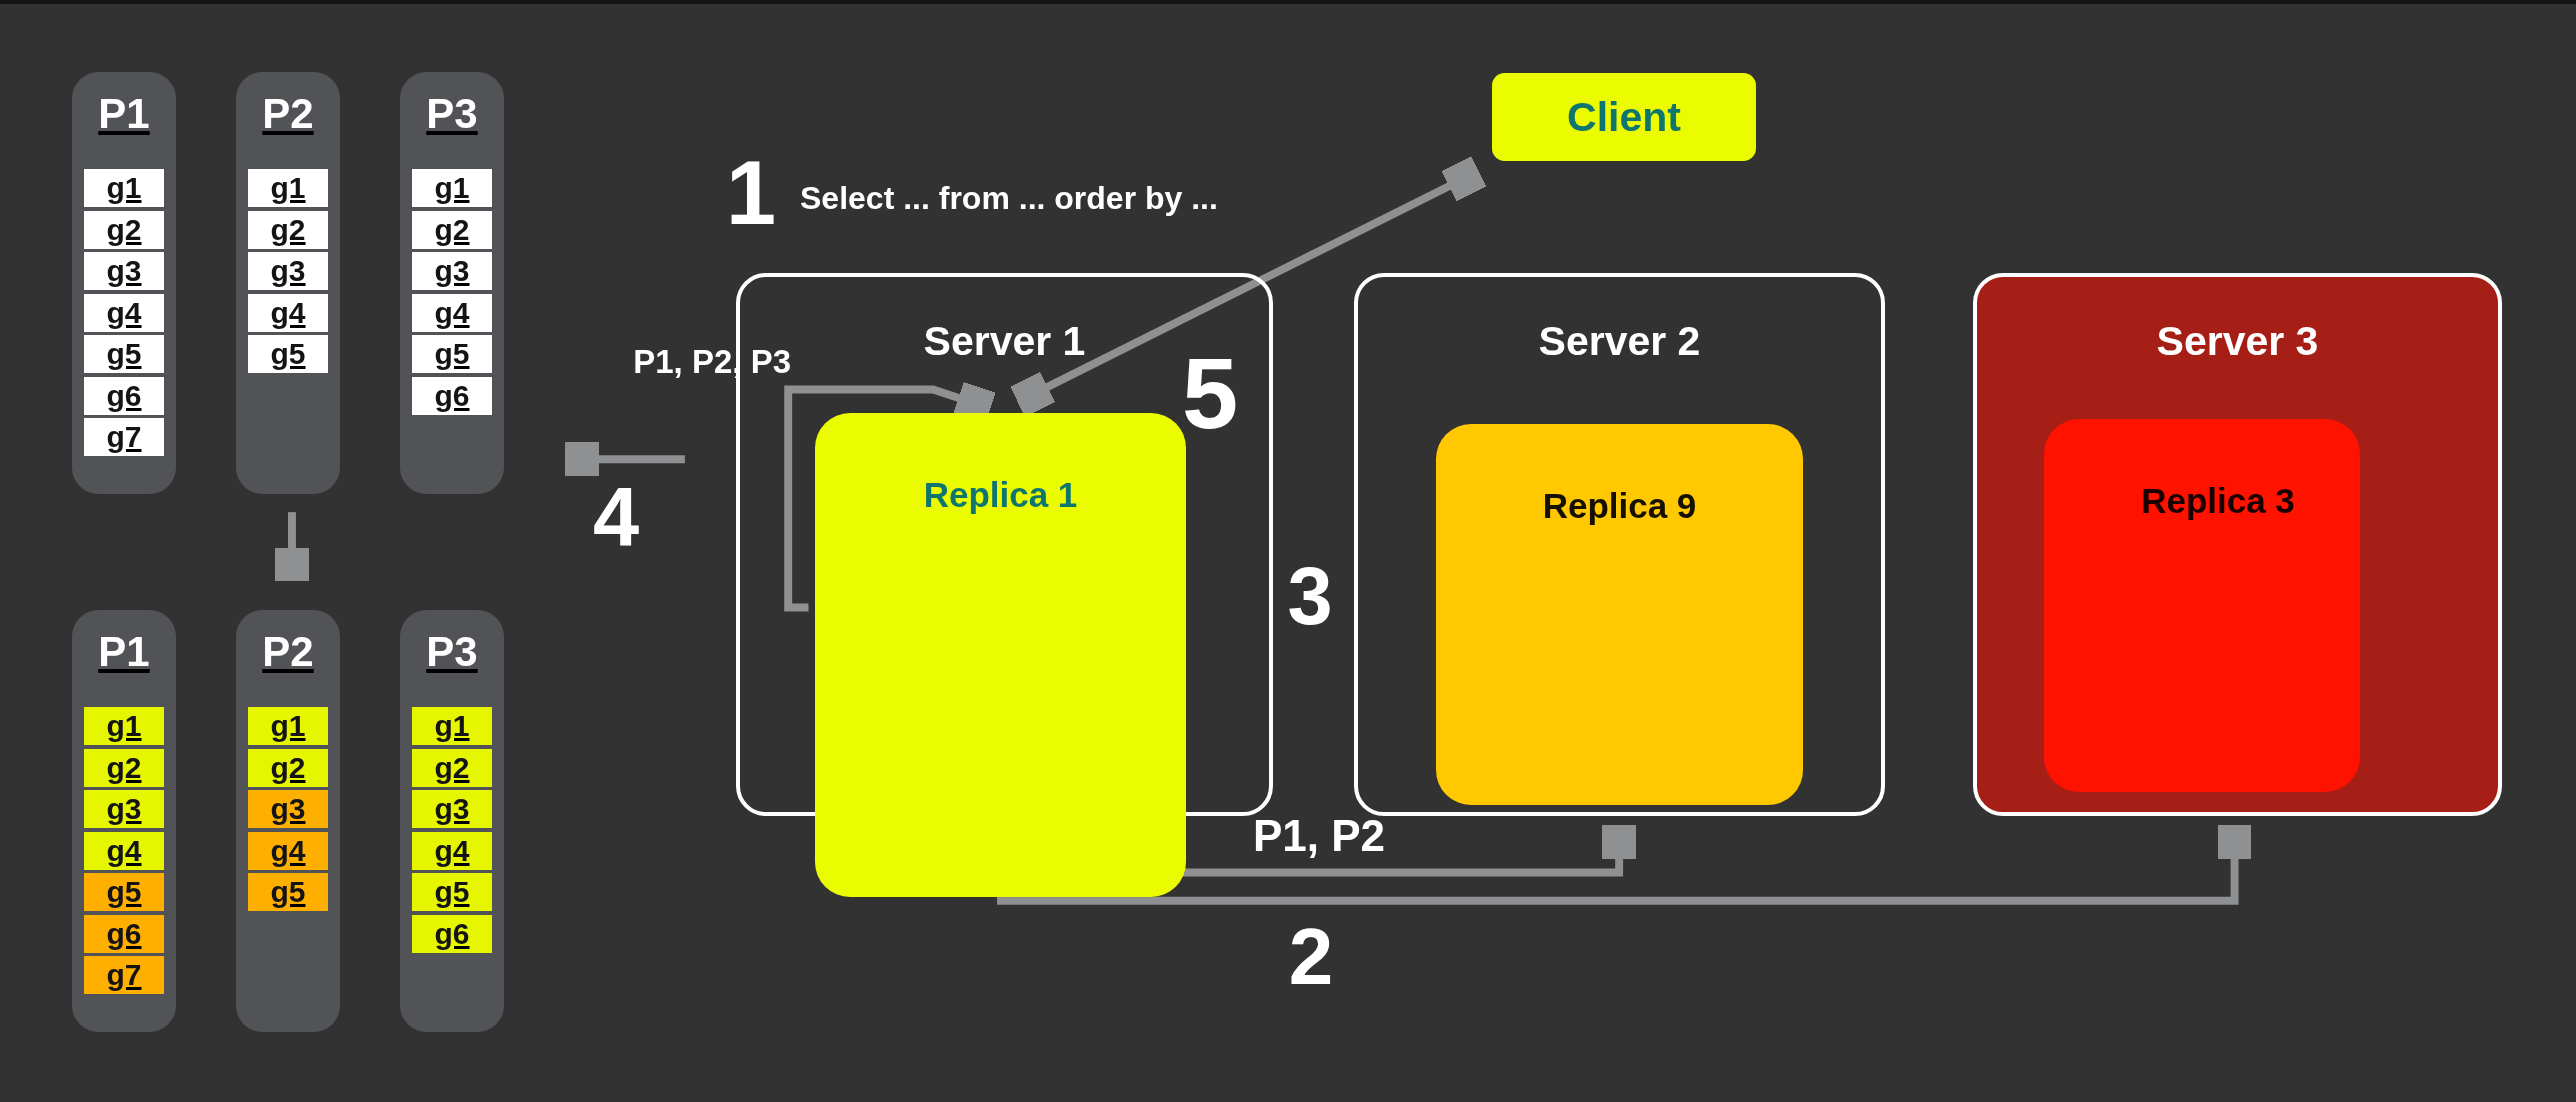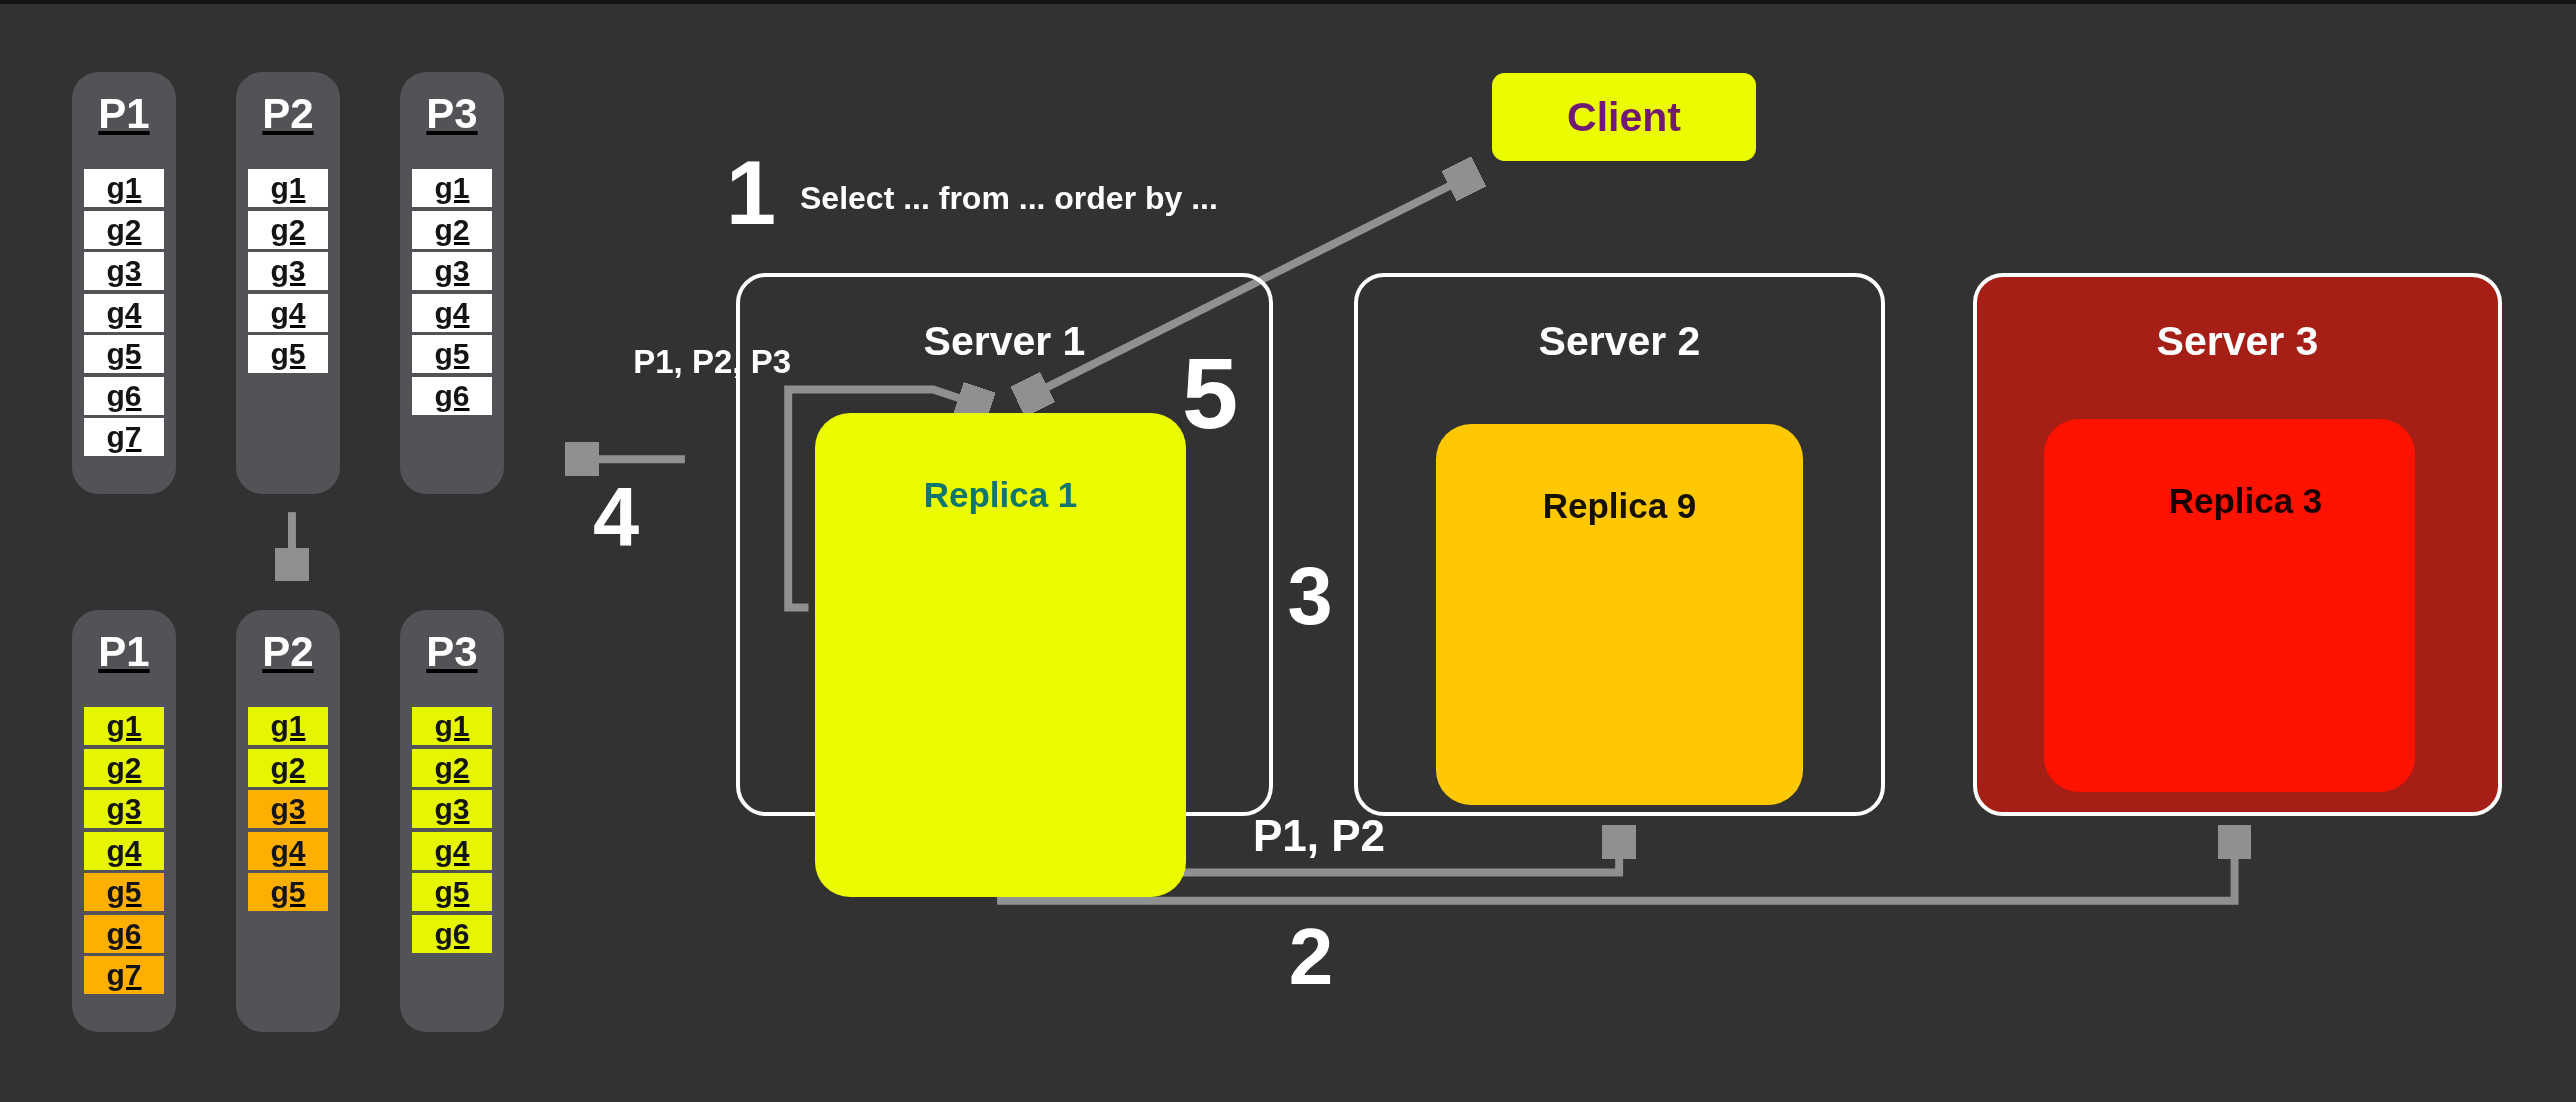--- a/index.html
+++ b/index.html
@@ -20,34 +20,34 @@
   #group-unsorted{left:72px;top:72px;}
   #group-sorted{left:72px;top:610px;}
   .pcol{width:104px;height:422px;background:var(--colbg);border-radius:26.5px;
         display:flex;flex-direction:column;align-items:center;box-sizing:border-box;padding-top:21px;}
   .pcol-label{color:var(--white);font-size:42px;font-weight:700;line-height:42px;margin-bottom:34px;}
   .pcell{width:80px;height:38px;margin-bottom:3.5px;background:var(--cellwhite);color:var(--ink);
          font-size:30px;font-weight:700;display:flex;align-items:center;justify-content:center;flex:0 0 auto;}
 
   .client{position:absolute;left:1492px;top:73px;width:264px;height:88px;border-radius:12.4px;
           background:var(--yellow);display:flex;align-items:center;justify-content:center;
-          color:#701a75;font-size:41px;font-weight:700;}
+          color:#0f766e;font-size:41px;font-weight:700;}
 
   .server{position:absolute;top:273px;height:543px;border:4.4px solid #fff;border-radius:30px;box-sizing:border-box;}
   #server1{left:736px;width:537px;}
   #server2{left:1354px;width:531px;}
   #server3{left:1973px;width:529px;background:var(--darkred);}
   .server-title{position:absolute;top:44px;left:0;width:100%;text-align:center;
                 color:var(--white);font-size:41px;font-weight:700;line-height:41px;}
 
   .replica{position:absolute;border-radius:35px;text-align:center;color:#140000;
            font-size:35px;font-weight:700;box-sizing:border-box;padding-top:62px;}
   #replica1{left:815px;top:413px;width:371px;height:484px;background:var(--yellow);color:#0f766e;}
   #replica2{left:1436px;top:424px;width:367px;height:381px;background:var(--amber);color:#161000;}
-  #replica3{left:2044px;top:419px;width:371px;height:373px;background:var(--red);color:#1a0000;padding-left:32px;}
+  #replica3{left:2044px;top:419px;width:316px;height:373px;background:var(--red);color:#1a0000;padding-left:32px;}
 
   .num{position:absolute;color:var(--white);font-weight:700;text-align:center;}
   #n1{left:707px;top:148px;width:88px;font-size:90px;line-height:90px;}
   #n5{left:1157px;top:343px;width:106px;font-size:101px;line-height:101px;}
   #n4{left:572px;top:476px;width:88px;font-size:83px;line-height:83px;}
   #n3{left:1266px;top:556px;width:88px;font-size:81px;line-height:81px;}
   #n2{left:1267px;top:917px;width:88px;font-size:80px;line-height:80px;}
 
   .wlabel{position:absolute;color:var(--white);font-weight:700;}
   #query-label{left:800px;top:179px;font-size:32px;line-height:38px;}

